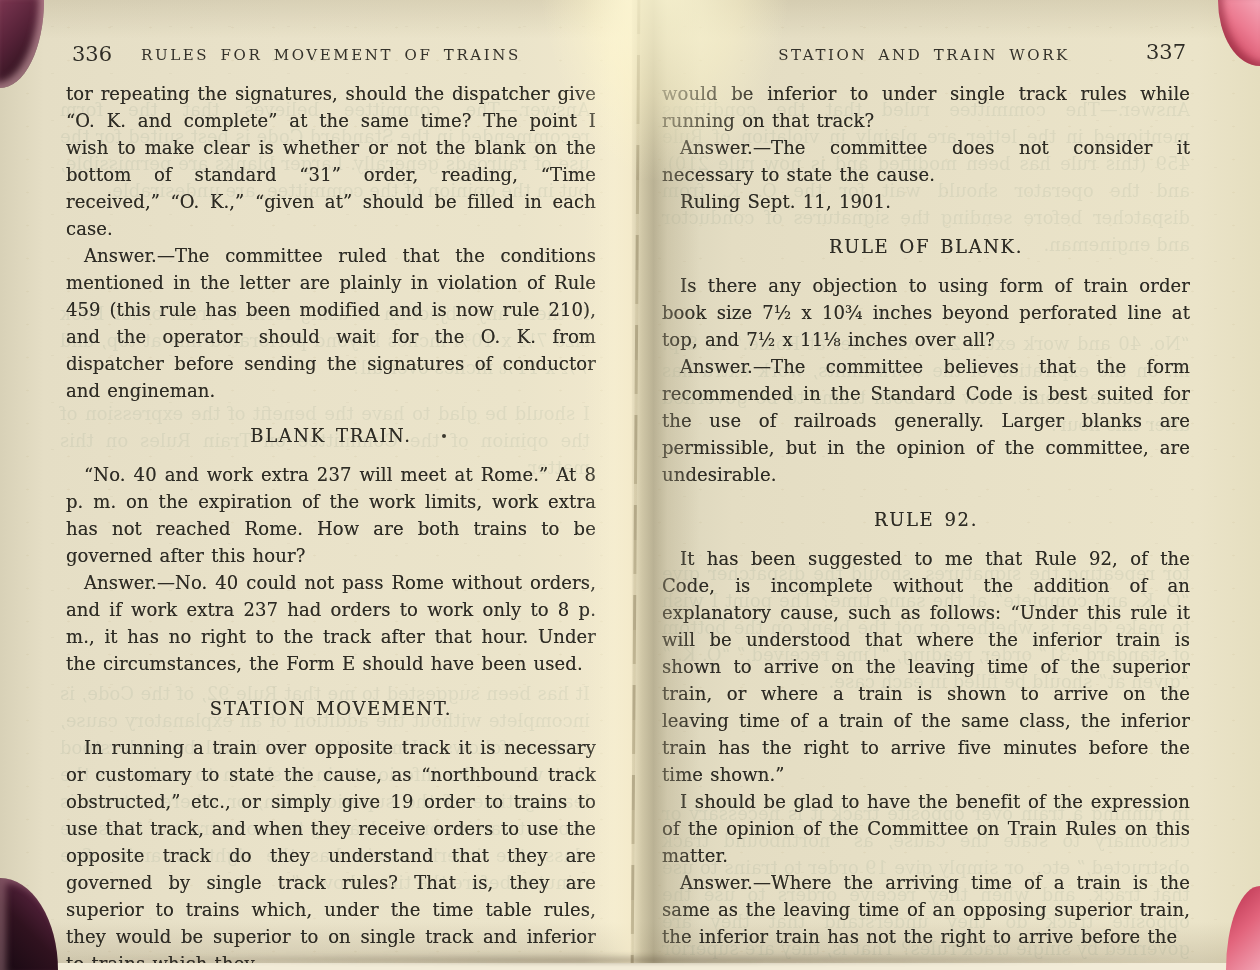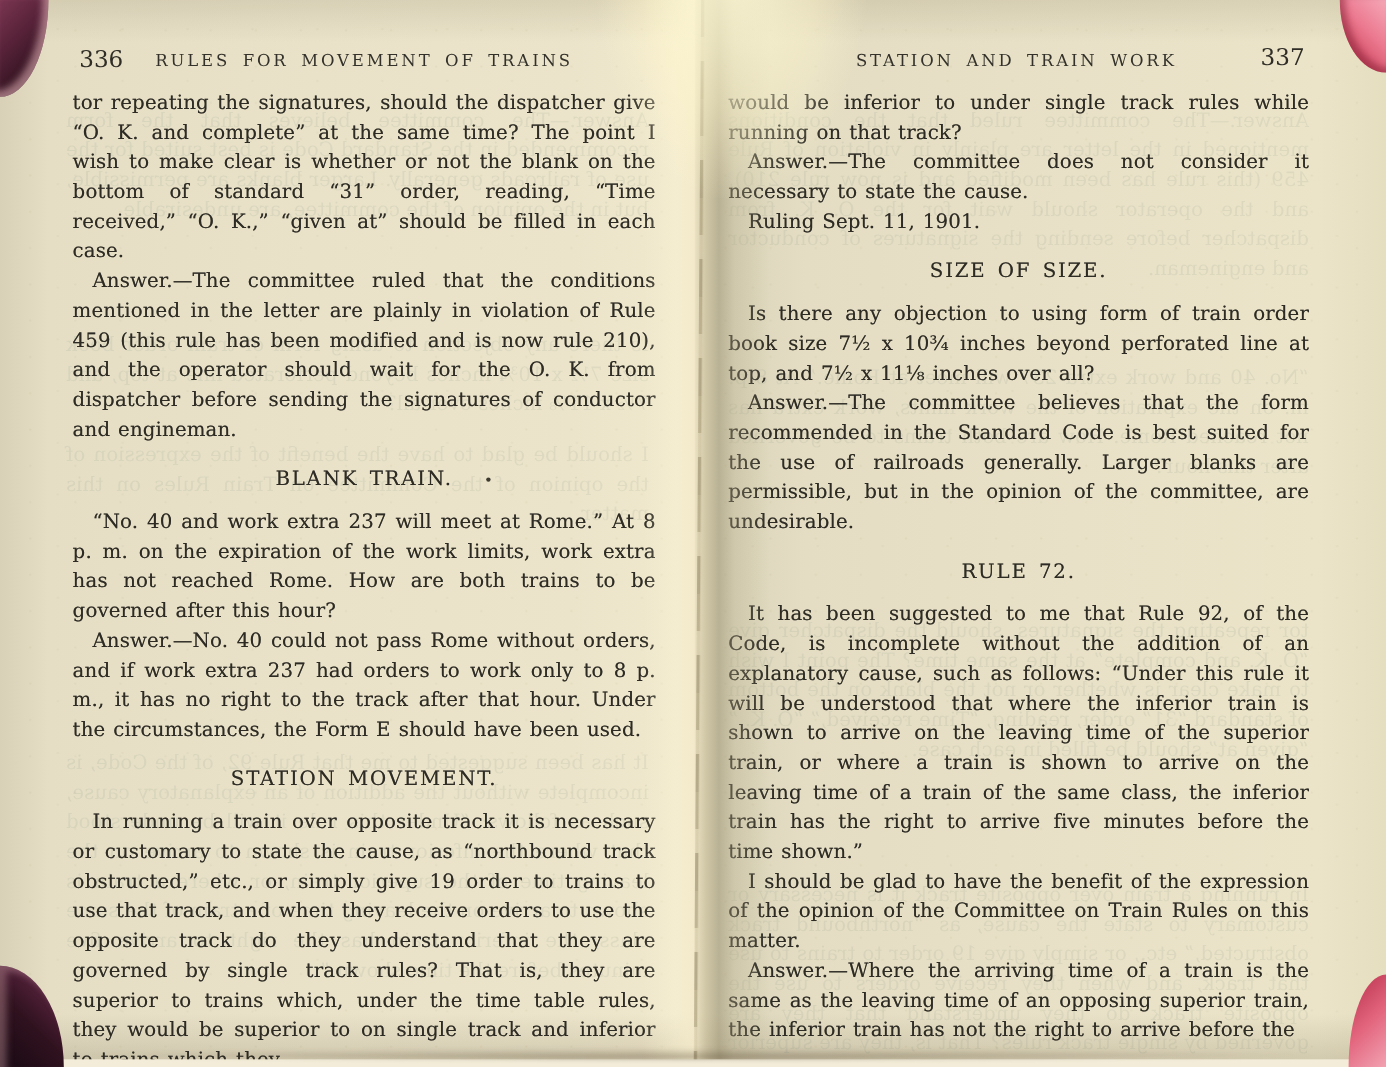--- a/index.html
+++ b/index.html
@@ -170,24 +170,24 @@
 
     <header class="running-header">
       <span class="running-title">STATION AND TRAIN WORK</span>
       <span class="page-num">337</span>
     </header>
 
     <div class="text-col">
       <p>would be inferior to under single track rules while running on that track?</p>
       <p class="indent">Answer.—The committee does not consider it necessary to state the cause.</p>
       <p class="indent">Ruling Sept. 11, 1901.</p>
-      <h2>SIZE OF SIZE.</h2>
+      <h2>RULE OF BLANK.</h2>
       <p class="indent">Is there any objection to using form of train order book size 7½ x 10¾ inches beyond perforated line at top, and 7½ x 11⅛ inches over all?</p>
       <p class="indent">Answer.—The committee believes that the form recommended in the Standard Code is best suited for the use of railroads generally.  Larger blanks are permissible, but in the opinion of the committee, are undesirable.</p>
-      <h2>RULE 72.</h2>
+      <h2>RULE 92.</h2>
       <p class="indent">It has been suggested to me that Rule 92, of the Code, is incomplete without the addition of an explanatory cause, such as follows: “Under this rule it will be understood that where the inferior train is shown to arrive on the leaving time of the superior train, or where a train is shown to arrive on the leaving time of a train of the same class, the inferior train has the right to arrive five minutes before the time shown.”</p>
       <p class="indent">I should be glad to have the benefit of the expression of the opinion of the Committee on Train Rules on this matter.</p>
       <p class="indent">Answer.—Where the arriving time of a train is the same as the leaving time of an opposing superior train, the inferior train has not the right to arrive before the</p>
     </div>
   </section>
 
   <div class="gutter">
     <div class="deckle-edge"></div>
   </div>
   <div class="gutter-top-light"></div>

